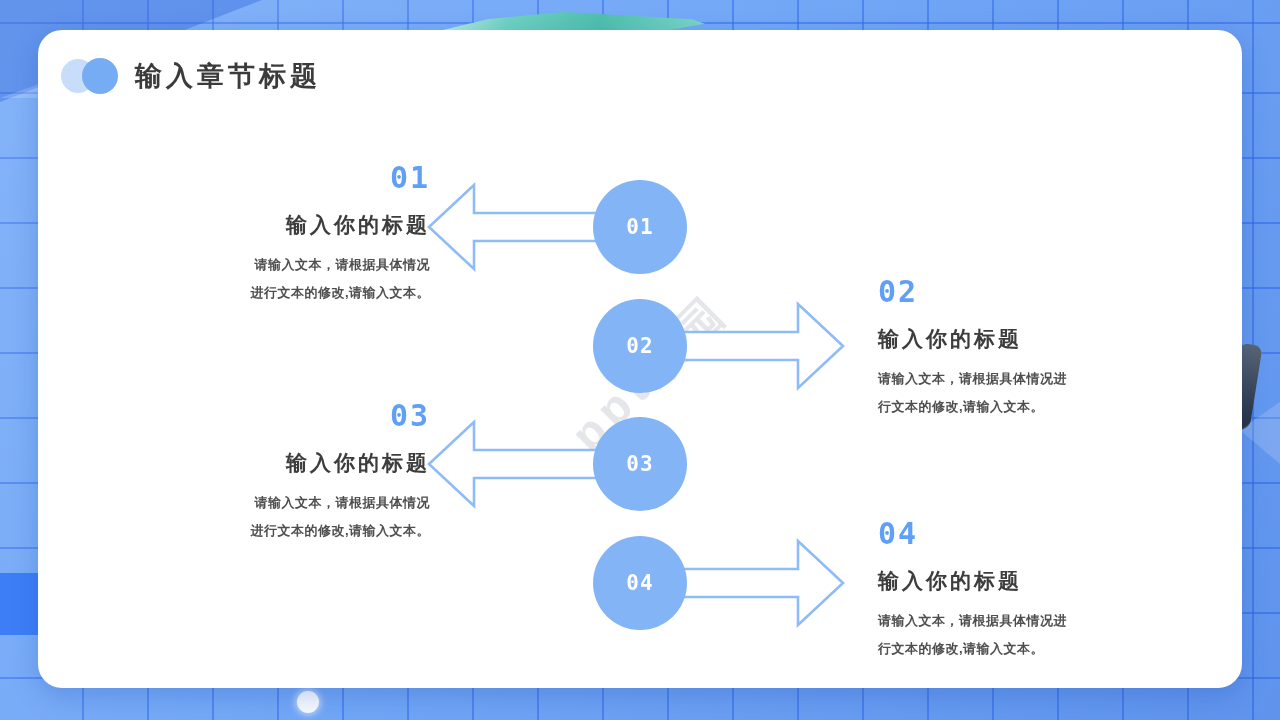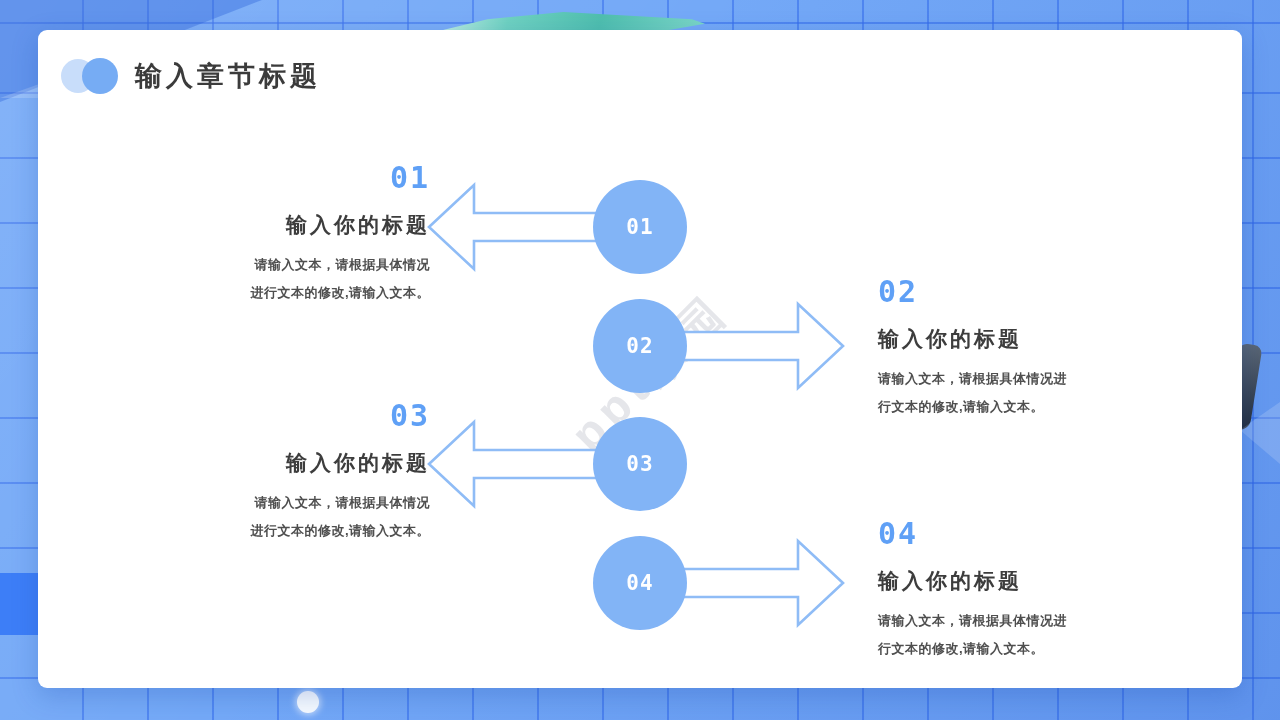--- a/index.html
+++ b/index.html
@@ -24,21 +24,21 @@
   .dark-obj{position:absolute;left:1233px;top:344px;width:23px;height:86px;
       background:linear-gradient(180deg,#5a6674 0%,#3a4554 55%,#222c3a 100%);
       border-radius:10px 10px 14px 14px;transform:rotate(9deg);}
   .corner-light{position:absolute;left:1240px;top:402px;width:40px;height:62px;
       background:rgba(255,255,255,0.16);clip-path:polygon(0 45%,100% 0,100% 100%);}
   .white-dot{position:absolute;left:297px;top:691px;width:22px;height:22px;border-radius:50%;
       background:#f7fbff;box-shadow:0 0 6px 2px rgba(255,255,255,0.55);}
 
   
   .card{position:absolute;left:38px;top:30px;width:1204px;height:658px;background:#ffffff;
-      border-radius:9px;box-shadow:0 8px 26px rgba(25,70,170,0.25);}
+      border-radius:24px;box-shadow:0 8px 26px rgba(25,70,170,0.25);}
 
   
   .hdr-dot{position:absolute;border-radius:50%;}
   .dot-light{left:23px;top:29px;width:34px;height:34px;background:#c8ddfa;}
   .dot-dark{left:44px;top:28px;width:36px;height:36px;background:#76acf4;}
   .hdr-title{position:absolute;left:97px;top:30px;margin:0;font-size:27px;line-height:32px;
       font-weight:800;color:#3b3b3b;letter-spacing:4px;}
 
   
   .watermark{position:absolute;left:452px;top:312px;width:320px;text-align:center;

